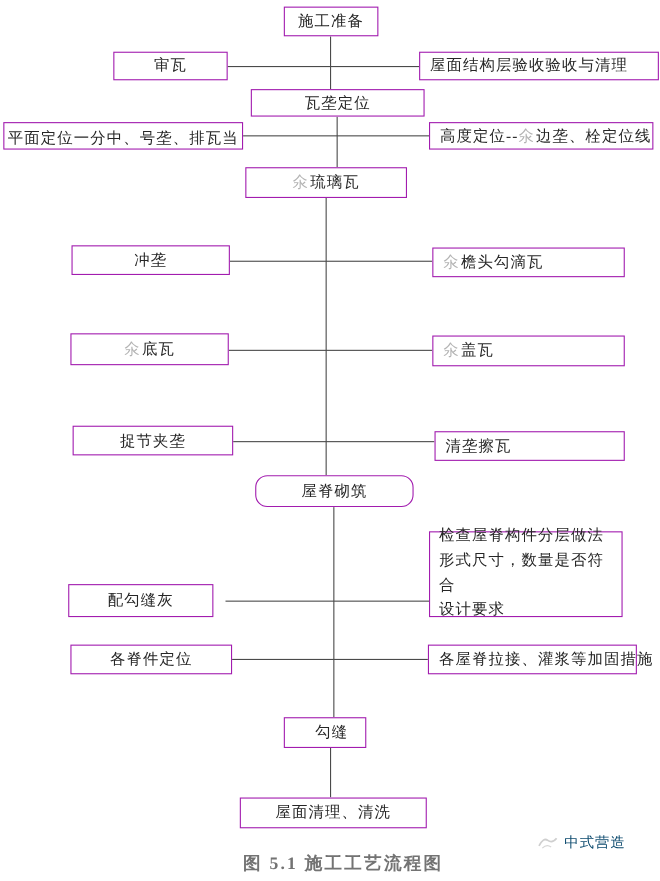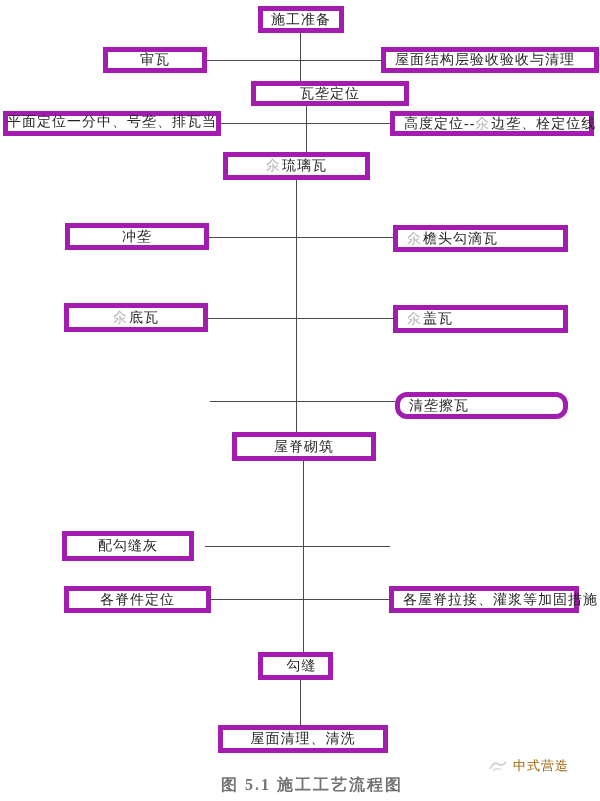--- a/index.html
+++ b/index.html
@@ -1,40 +1,40 @@
 <!DOCTYPE html>
 <html><head>
 <meta charset="utf-8">
 <style>
   html,body{margin:0;padding:0;background:#ffffff;}
   #stage{
     position:relative;width:600px;height:801px;background:#ffffff;overflow:hidden;
     font-family:"Liberation Serif","DejaVu Serif",serif;
   }
   .box{
-    position:absolute;border:5px solid #a21caf;background:#ffffff;
+    position:absolute;border:1px solid #a21caf;background:#ffffff;
     display:flex;align-items:center;justify-content:center;
     font-size:14px;color:#262626;letter-spacing:1px;box-sizing:border-box;
     white-space:nowrap;
   }
   .left-text{justify-content:flex-start;padding-left:9px;}
   .multiline{
     flex-direction:column;align-items:flex-start;justify-content:center;
     padding:5px 8px;line-height:1.6;white-space:normal;
   }
   .multiline span{display:block;}
   .line{position:absolute;background:#4a4a4a;}
   .sp{color:#b3b3b3;margin-right:1px;}
   .caption{
     position:absolute;left:12px;top:775px;width:100%;text-align:center;
     font-weight:bold;font-size:16px;color:#737373;letter-spacing:2px;
   }
   .watermark{
     position:absolute;left:488px;top:757px;display:flex;align-items:center;gap:5px;
-    color:#a16207;font-size:13px;letter-spacing:1px;
+    color:#0c4a6e;font-size:13px;letter-spacing:1px;
     font-family:"Liberation Sans","DejaVu Sans",sans-serif;
   }
 </style>
 </head>
 <body>
 
 <div id="stage">
 
   <div class="line" style="left:300px;top:33px;width:1px;height:48px;"></div>
   <div class="line" style="left:206px;top:60px;width:175px;height:1px;"></div>
@@ -54,21 +54,21 @@
   </div>
 
   <div class="box" style="left:103px;top:47px;width:104px;height:26px;">
     <span>审瓦</span>
   </div>
 
   <div class="box left-text" style="left:381px;top:47px;width:218px;height:26px;">
     <span>屋面结构层验收验收与清理</span>
   </div>
 
-  <div class="box" style="left:228px;top:81px;width:158px;height:25px;margin-left:23px;">
+  <div class="box" style="left:228px;top:81px;width:158px;height:25px;">
     <span>瓦垄定位</span>
   </div>
 
   <div class="box" style="left:3px;top:111px;width:218px;height:25px;align-items:flex-end;">
     <span>平面定位一分中、号垄、排瓦当</span>
   </div>
 
   <div class="box left-text" style="left:390px;top:111px;width:204px;height:25px;">
     <span>高度定位--</span>
       <span class="sp">氽</span>
@@ -92,29 +92,37 @@
   <div class="box" style="left:64px;top:303px;width:144px;height:29px;">
     <span class="sp">氽</span>
       <span>底瓦</span>
   </div>
 
   <div class="box left-text" style="left:393px;top:305px;width:175px;height:28px;">
     <span class="sp">氽</span>
       <span>盖瓦</span>
   </div>
 
+  <div class="box" style="left:66px;top:387px;width:146px;height:27px;">
+    <span>捉节夹垄</span>
+  </div>
 
-  <div class="box left-text" style="left:395px;top:392px;width:173px;height:27px;border-radius:12px;">
+  <div class="box left-text" style="left:395px;top:392px;width:173px;height:27px;">
     <span>清垄擦瓦</span>
   </div>
 
-  <div class="box" style="left:232px;top:432px;width:144px;height:29px;">
+  <div class="box" style="left:232px;top:432px;width:144px;height:29px;border-radius:11px;">
     <span>屋脊砌筑</span>
   </div>
 
+  <div class="box multiline" style="left:390px;top:483px;width:176px;height:78px;font-size:14px;">
+    <span>检查屋脊构件分层做法</span>
+    <span>形式尺寸，数量是否符合</span>
+    <span>设计要求</span>
+  </div>
 
   <div class="box" style="left:62px;top:531px;width:132px;height:30px;">
     <span>配勾缝灰</span>
   </div>
 
   <div class="box" style="left:64px;top:586px;width:147px;height:27px;">
     <span>各脊件定位</span>
   </div>
 
   <div class="box left-text" style="left:389px;top:586px;width:190px;height:27px;">

